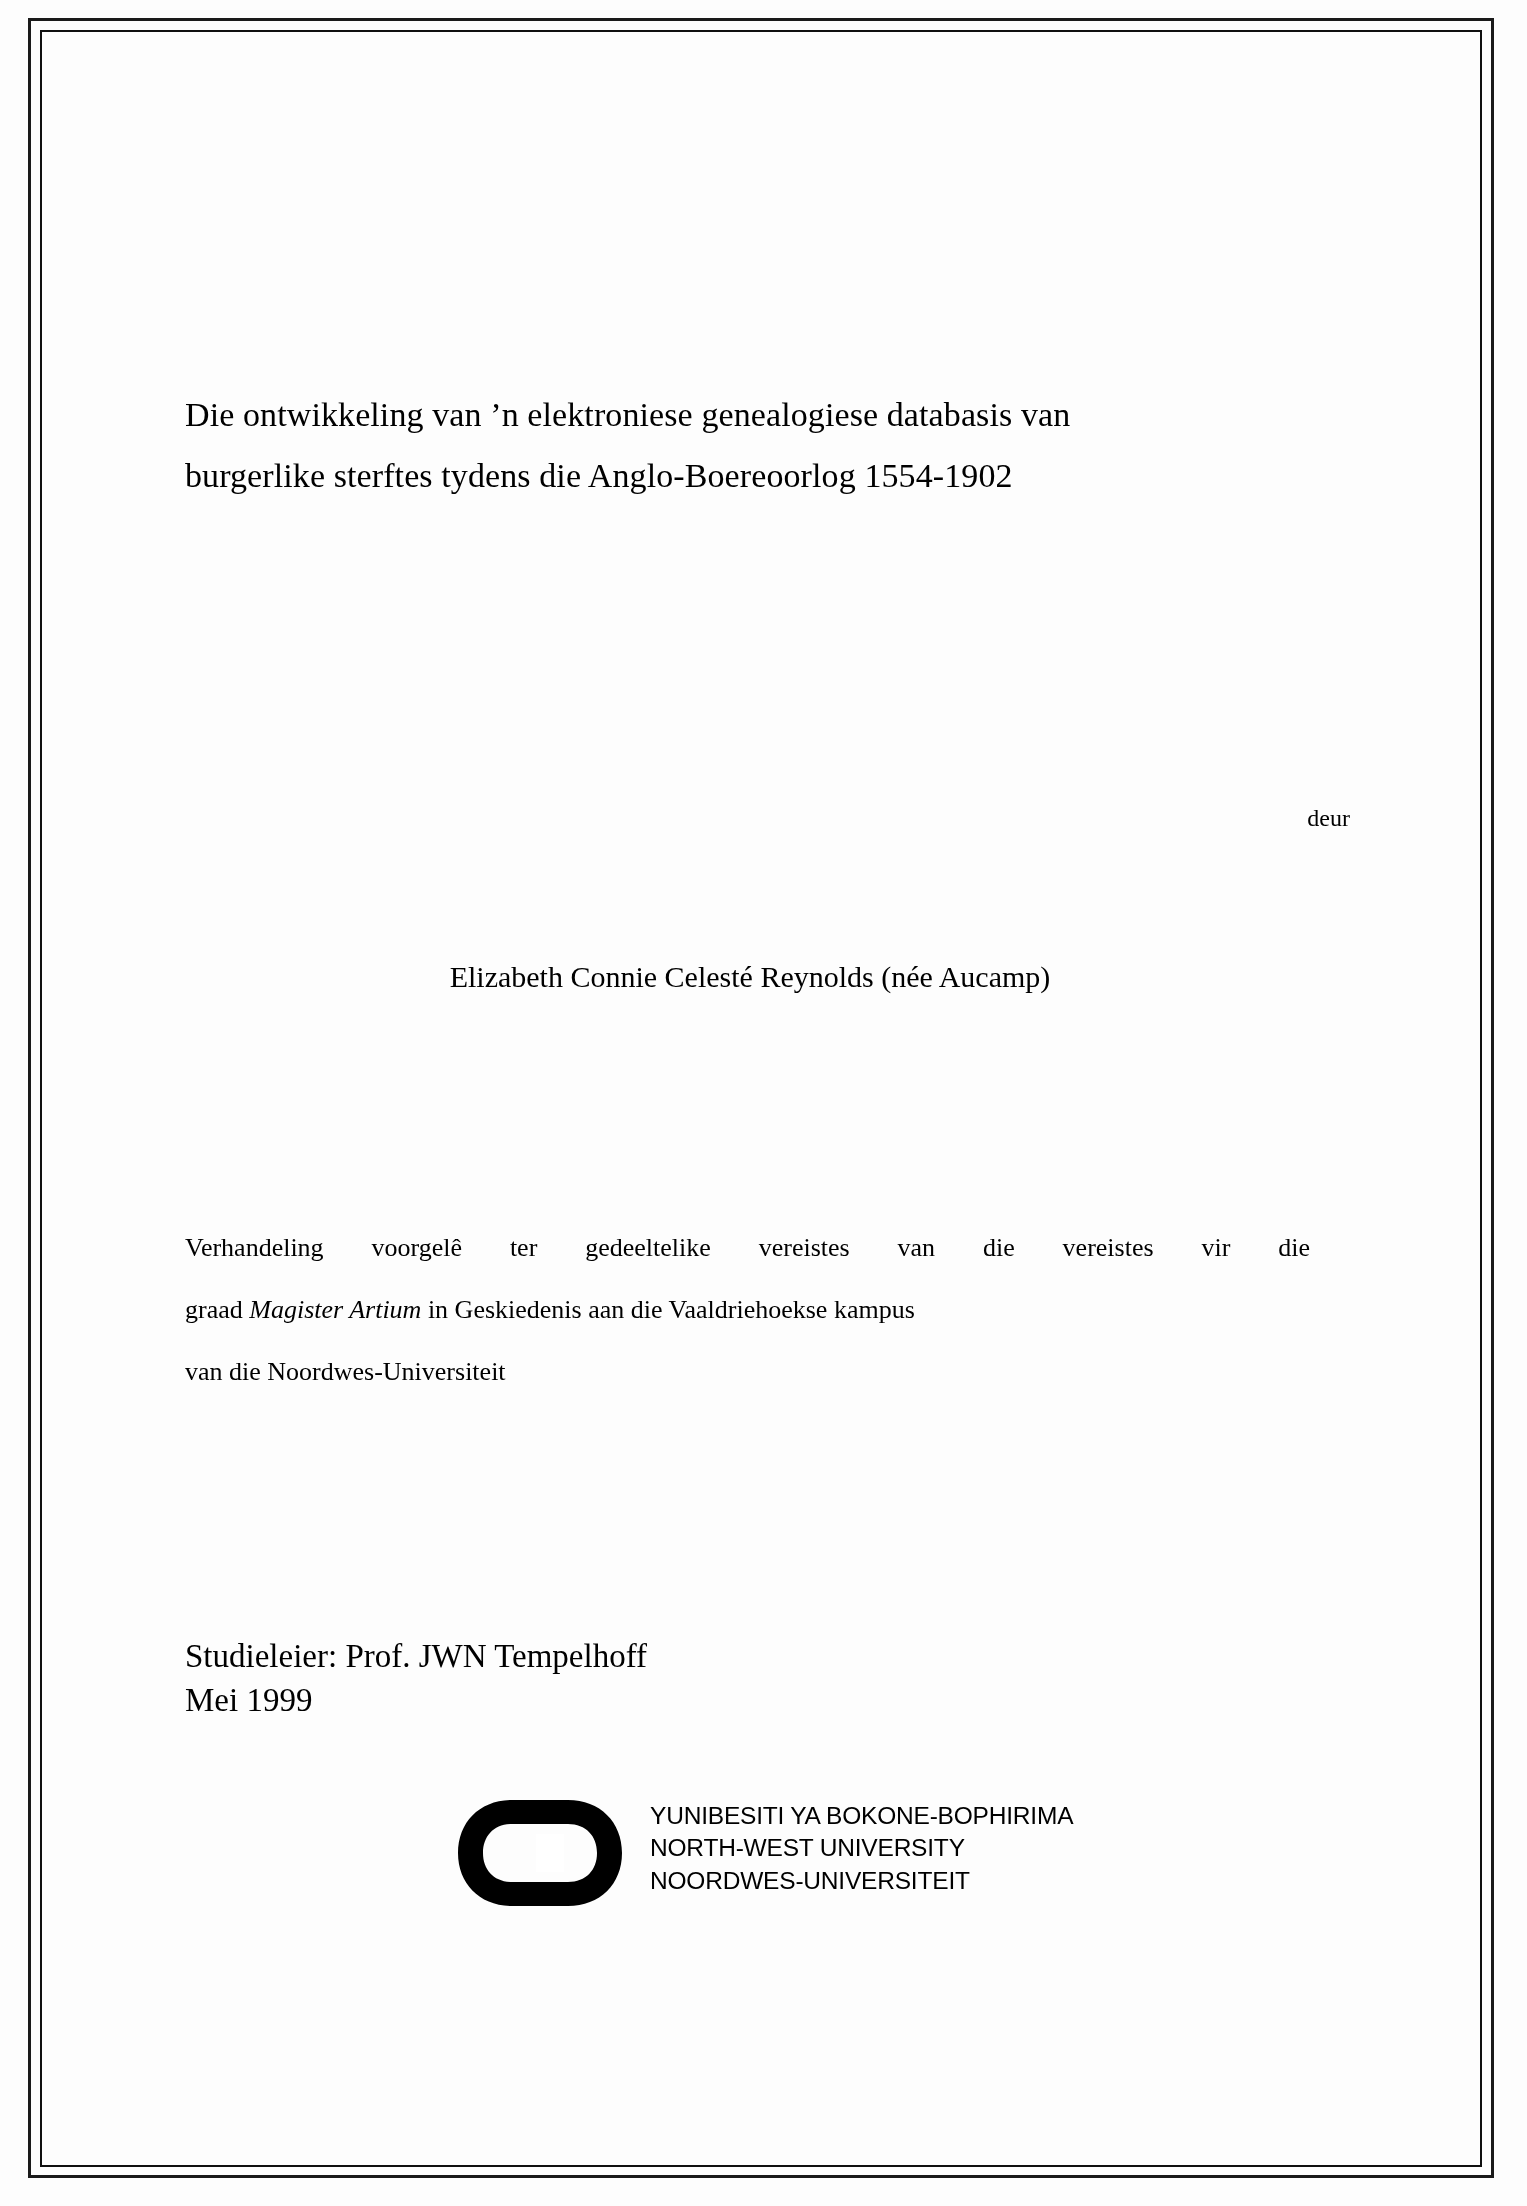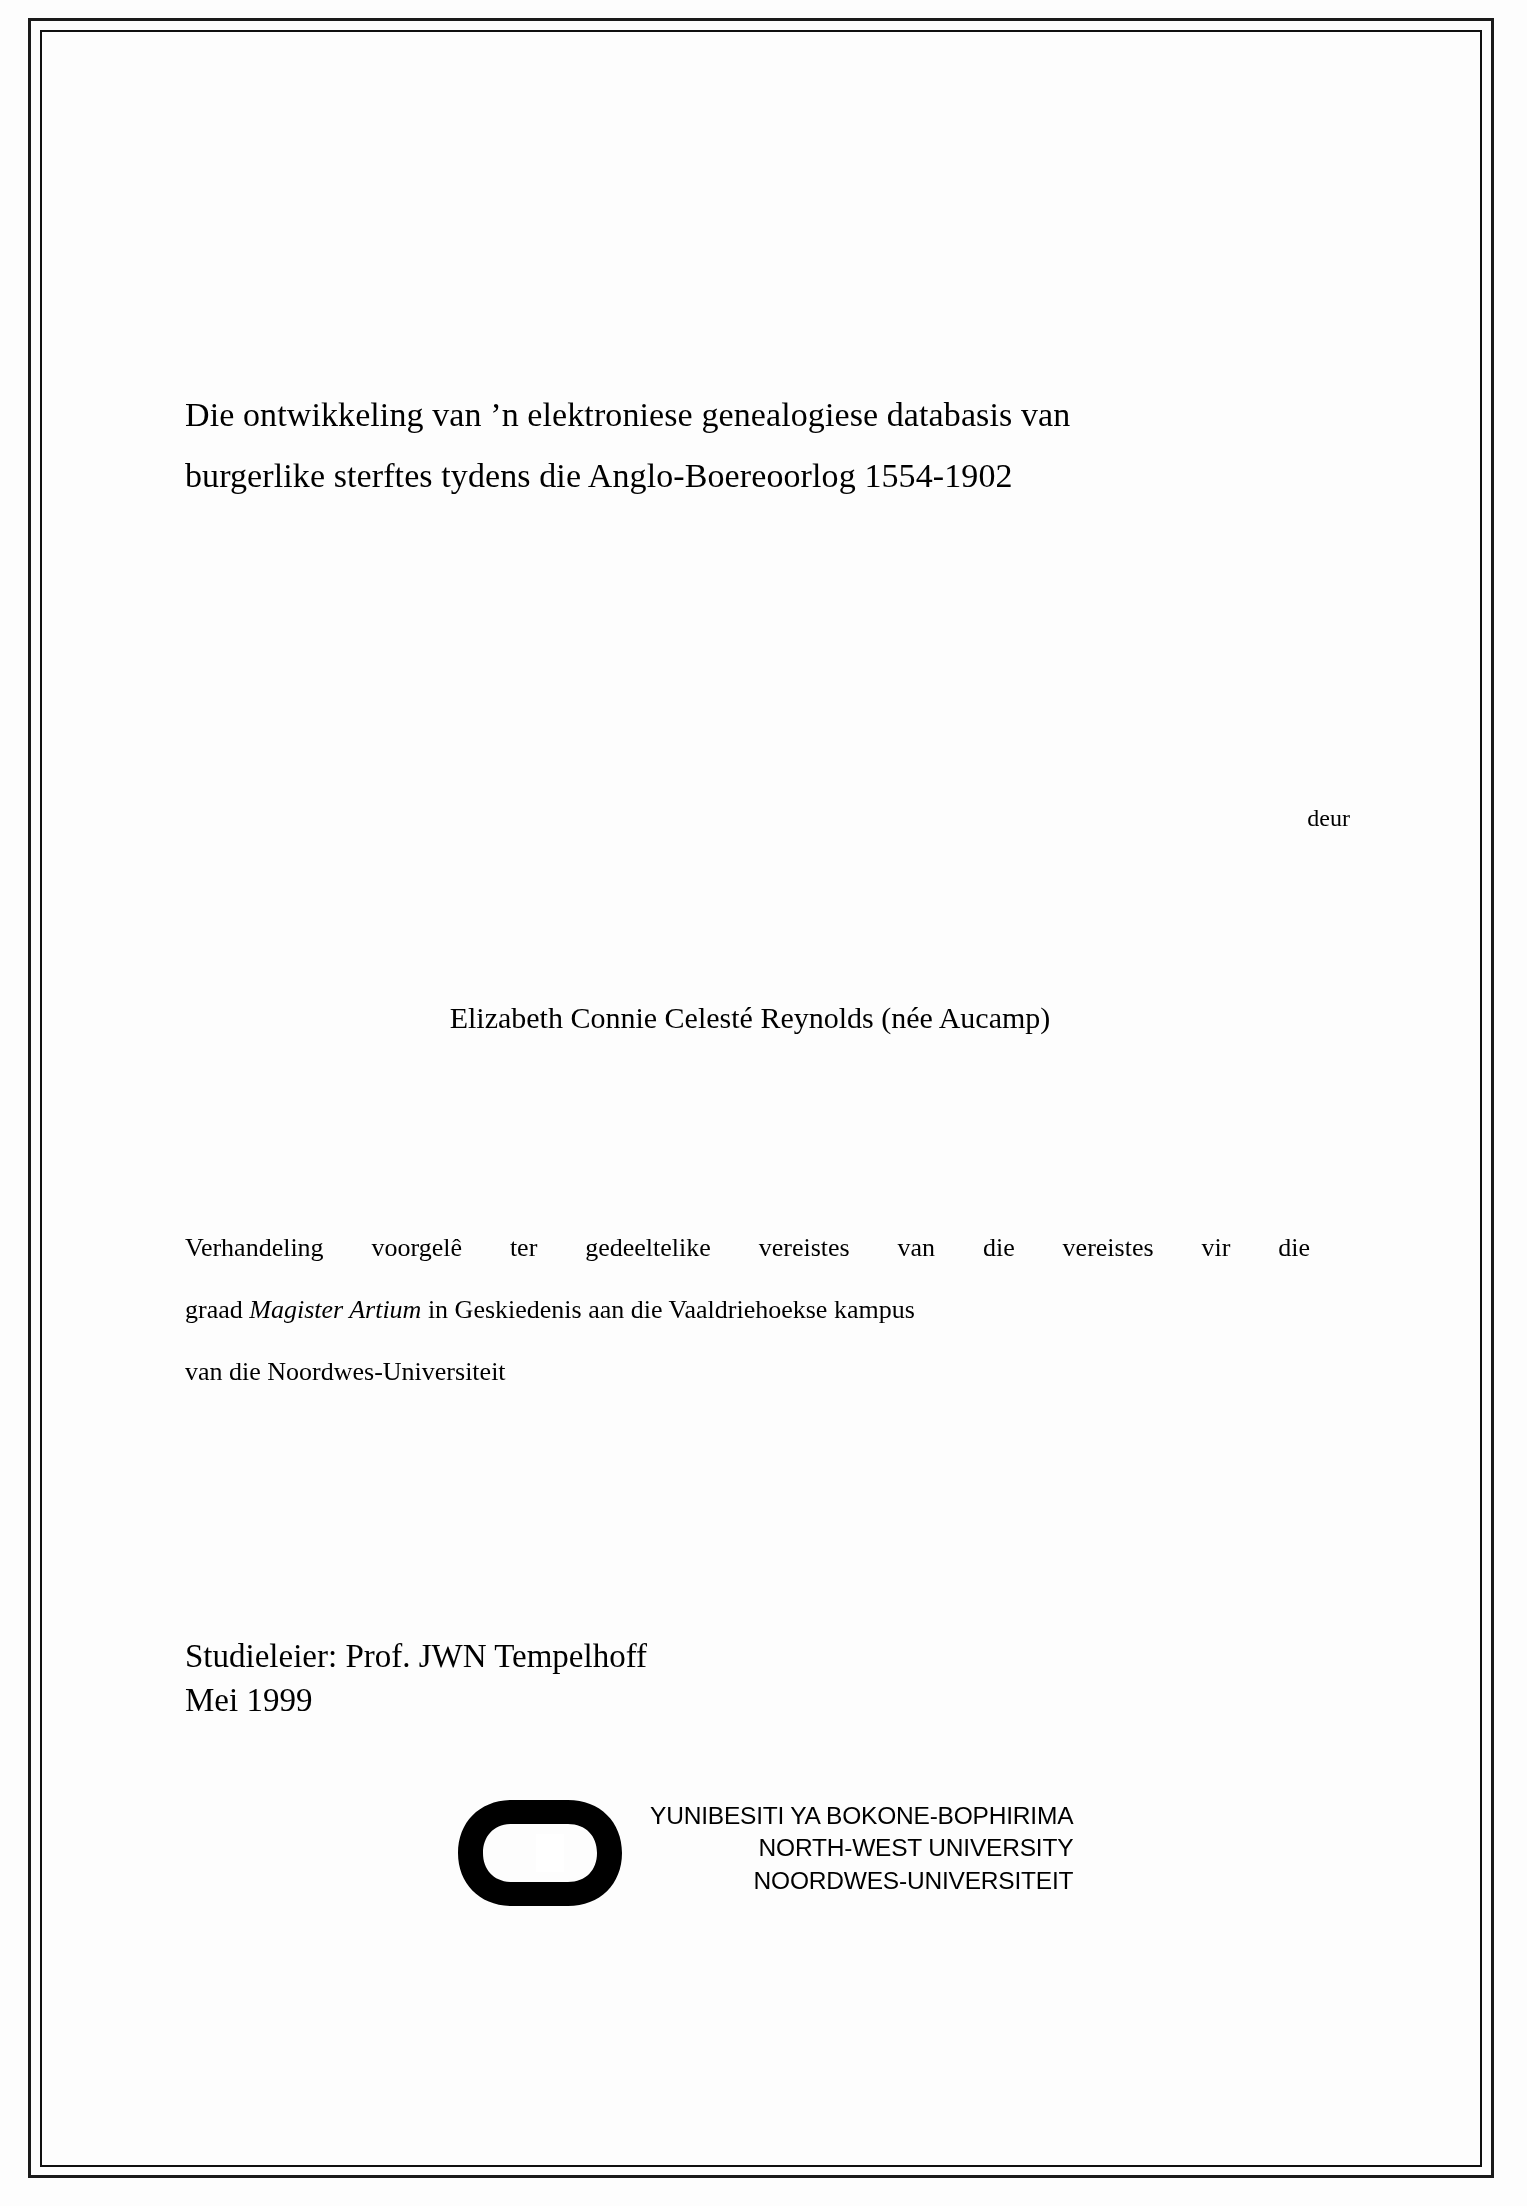--- a/index.html
+++ b/index.html
@@ -76,21 +76,20 @@
   }
 
   
   .author {
     position: absolute;
     left: 0;
     top: 930px;
     width: 1200px;
     text-align: center;
     font-size: 30px;
-    margin-top: 41px;
   }
 
   
   .statement {
     position: absolute;
     left: 35px;
     top: 1200px;
     width: 1125px;
     font-size: 26px;
     line-height: 1.42;
@@ -122,21 +121,20 @@
     display: block;
   }
 
   
   .logo-wrap {
     position: absolute;
     left: 300px;
     top: 1760px;
     width: 800px;
     height: 130px;
-    text-align: right;
   }
   .logo-mark {
     position: absolute;
     left: 0px;
     top: 4px;
     width: 195px;
     height: 118px;
   }
   .logo-text {
     position: absolute;

